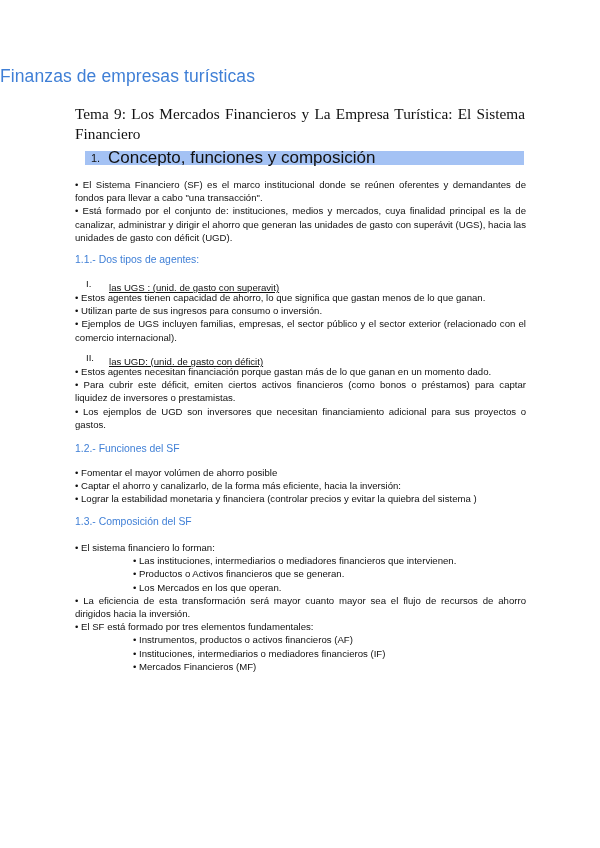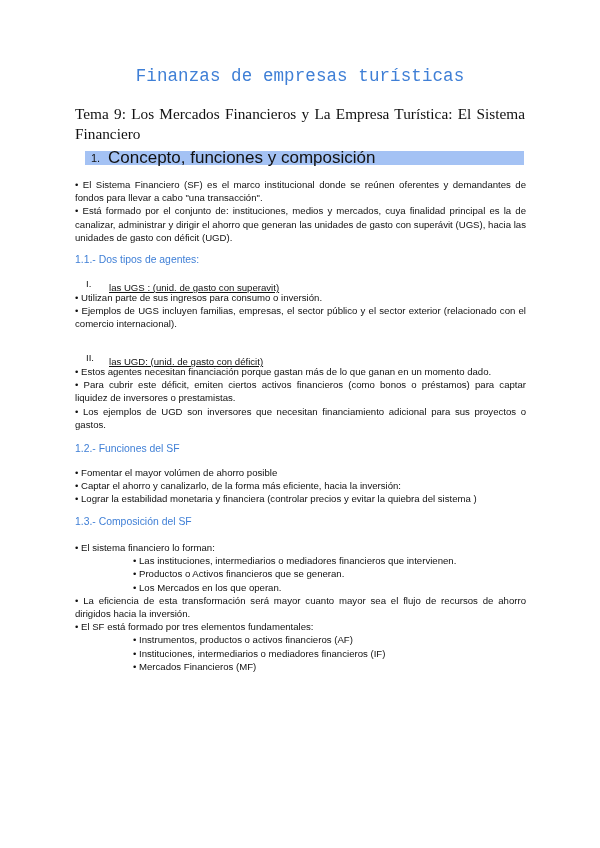--- a/index.html
+++ b/index.html
@@ -18,22 +18,22 @@
     .page {
       position: absolute;
       left: 0; top: 0;
       width: 600px; height: 848px;
       background: #ffffff;
     }
     .doc-title {
       position: absolute;
       left: 0; top: 66px;
       width: 600px;
-      text-align: center;
-      font-family: Liberation Mono, monospace;
+      text-align: left;
+      font-family: Liberation Sans, sans-serif;
       font-size: 17.5px;
       color: #3f7fd6;
       letter-spacing: 0.1px;
     }
     .tema {
       position: absolute;
       left: 75px; top: 104px;
       width: 450px;
       font-family: "Liberation Serif", serif;
       font-size: 15.3px;
@@ -130,20 +130,21 @@
   </div>
 
   <div class="subhead" style="top:254px;">1.1.- Dos tipos de agentes:</div>
 
   <div class="roman" style="left:86px; top:278px;">
     <span class="numeral">I.</span>
     <span class="rtext">las UGS : (unid. de gasto con superavit)</span>
   </div>
 
   <div class="para" style="top:291px;">
+    <p class="just-last">• Estos agentes tienen capacidad de ahorro, lo que significa que gastan menos de lo que ganan.</p>
     <p class="just-last">• Utilizan parte de sus ingresos para consumo o inversión.</p>
     <p class="just-last">• Ejemplos de UGS incluyen familias, empresas, el sector público y el sector exterior (relacionado con el comercio internacional).</p>
   </div>
 
   <div class="roman" style="left:86px; top:352px;">
     <span class="numeral">II.</span>
     <span class="rtext">las UGD: (unid. de gasto con déficit)</span>
   </div>
 
   <div class="para" style="top:365px;">

